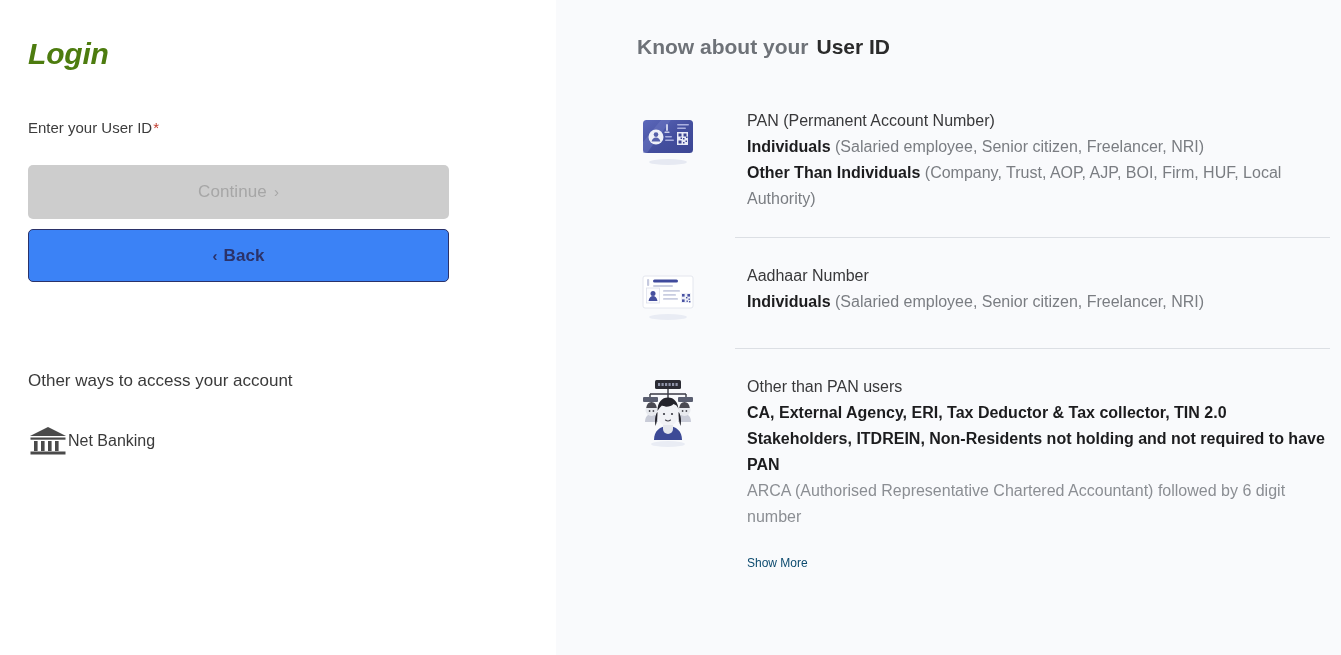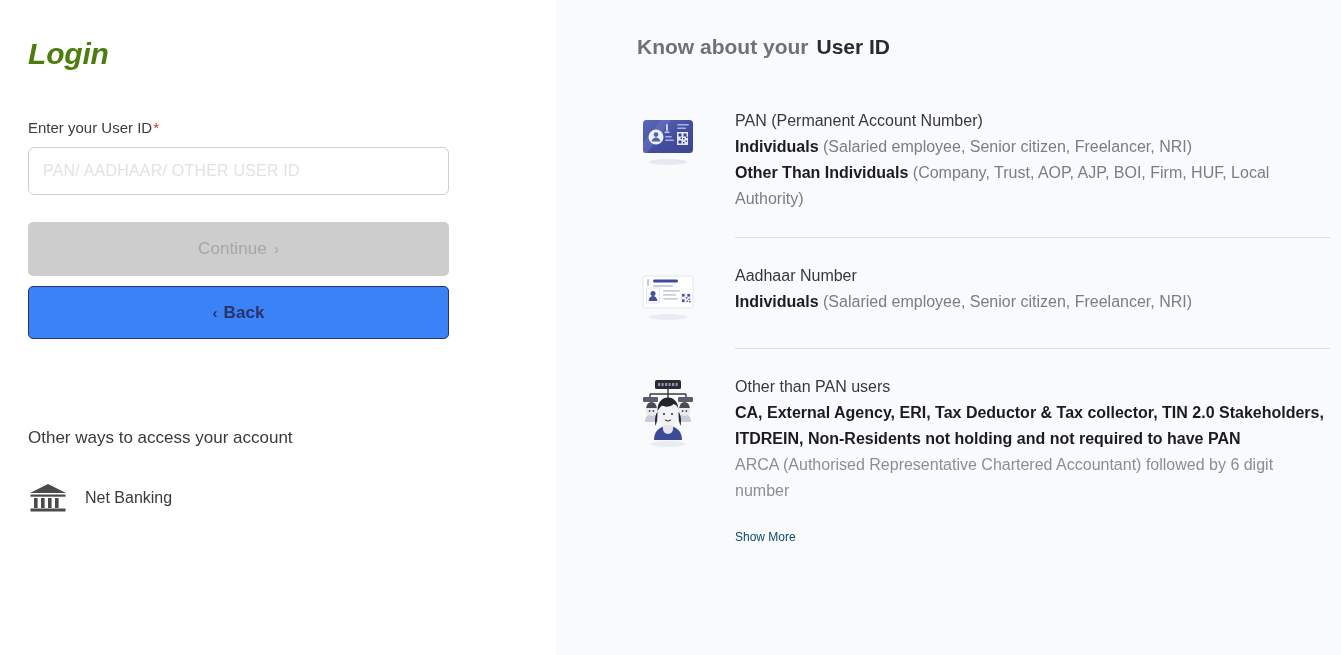--- a/index.html
+++ b/index.html
@@ -112,21 +112,20 @@
     margin-top: 88px;
     font-size: 17px;
     color: #3a3a3a;
     line-height: 22px;
   }
 
   .netbank-row {
     display: flex;
     align-items: center;
     margin-top: 33px;
-    gap: 17px;
     width: 230px;
   }
   .bank-icon { width: 40px; height: 32px; display: block; flex: 0 0 40px; }
   .netbank-label {
     font-size: 16px;
     color: #3a3a3a;
     line-height: 22px;
   }
 
   
@@ -145,21 +144,21 @@
     white-space: nowrap;
   }
   .know-header .kh-light { color: #6e7278; font-weight: 600; }
   .know-header .kh-strong { color: #2b2b2b; font-weight: 600; padding-left: 8px; }
 
   .info-list { display: block; }
 
   .info-item {
     display: flex;
     align-items: flex-start;
-    gap: 0;
+    gap: 12px;
   }
   .info-icon-wrap {
     flex: 0 0 98px;
     padding-top: 4px;
     display: flex;
     justify-content: flex-start;
   }
   .info-body { flex: 1 1 auto; }
 
   .info-title {
@@ -199,21 +198,20 @@
 
 <div class="page">
 
   <div class="left-panel">
 
     <h1 class="login-title">Login</h1>
 
     <div class="field-block">
       <label class="field-label"><span>Enter your User ID</span><span class="req-star">*</span></label>
 
-      <input class="userid-input" type="text" placeholder="PAN/ AADHAAR/ OTHER USER ID" style="">
     </div>
 
     <button class="continue-btn" disabled=""><span>Continue</span><span class="chev">›</span></button>
 
     <button class="back-btn"><span class="chev">‹</span><span>Back</span></button>
 
     <div class="other-ways-title">Other ways to access your account</div>
 
     <div class="netbank-row">
       <span class="bank-icon">

